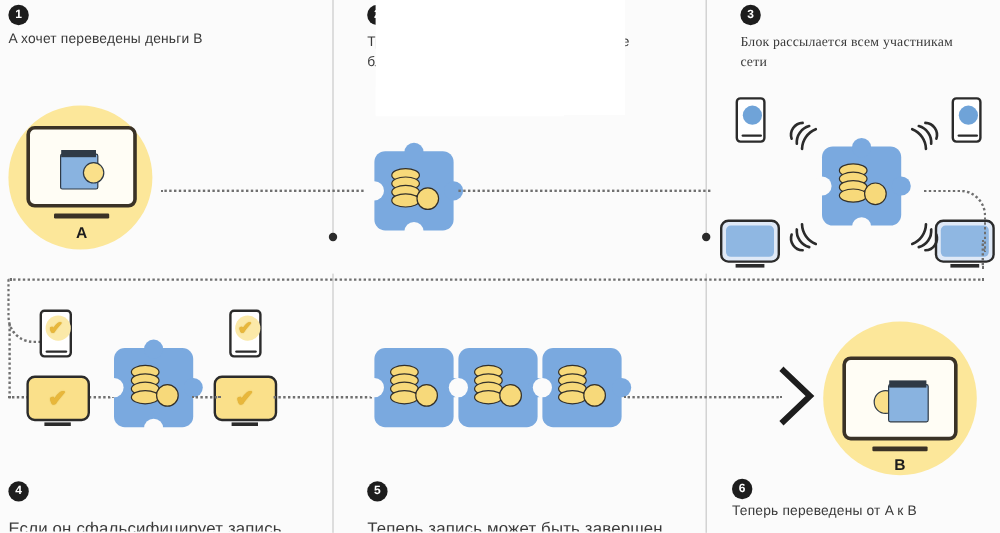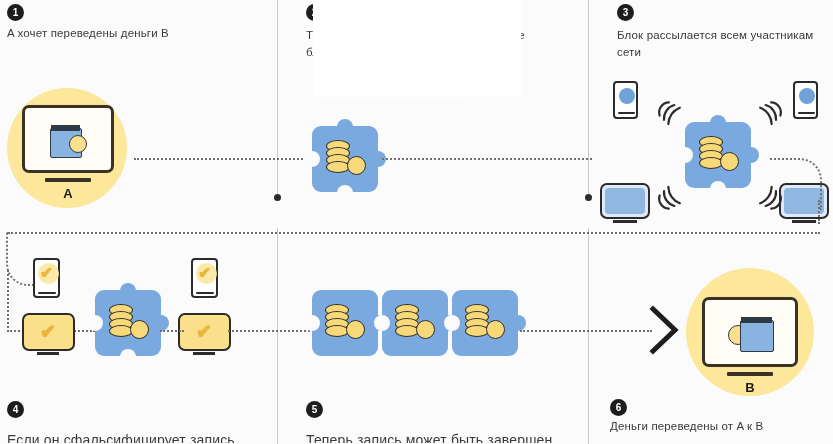--- a/index.html
+++ b/index.html
@@ -170,21 +170,21 @@
     <div class="caption">A хочет переведены деньги B</div>
   </div>
 
   <div class="step" style="left:306px;top:4px;">
     <div class="badge">2</div>
     <div class="caption" style="white-space:normal;width:250px;line-height:17px;">Транзакция представлена в сети в виде блока</div>
   </div>
 
   <div class="step" style="left:617px;top:4px;">
     <div class="badge">3</div>
-    <div class="caption" style="white-space:normal;width:200px;line-height:17px;">Блок рассылается всем участникам сети</div>
+    <div class="caption" style="white-space:normal;width:200px;line-height:17px;font-family:Liberation Serif, serif;">Блок рассылается всем участникам сети</div>
   </div>
 
   <div class="occluder" style="left:313px;top:0;width:208px;height:96px;"></div>
   <div class="occluder2" style="left:313px;top:72px;width:157px;height:25px;"></div>
 
   <div class="halo" style="left:7px;top:88px;width:120px;height:120px;"></div>
   <div class="monitor" style="left:22px;top:105px;width:92px;height:68px;"></div>
   <div class="mstand" style="left:45px;top:178px;width:46px;height:4px;"></div>
   <div class="actor-letter" style="left:22px;top:186px;width:92px;">A</div>
 
@@ -397,16 +397,16 @@
 
   <div class="step" style="left:306px;top:401px;">
     <div class="badge">5</div>
   </div>
   <div class="fade-bottom" style="left:306px;top:432px;width:272px;">
     <div class="caption-clip">Теперь запись может быть завершен</div>
   </div>
 
   <div class="step" style="left:610px;top:399px;">
     <div class="badge">6</div>
-    <div class="caption" style="margin-top:4px;">Деньги переведены от A к B</div>
+    <div class="caption" style="margin-top:4px;">Теперь переведены от A к B</div>
   </div>
 
 </div>
 
 </body></html>

